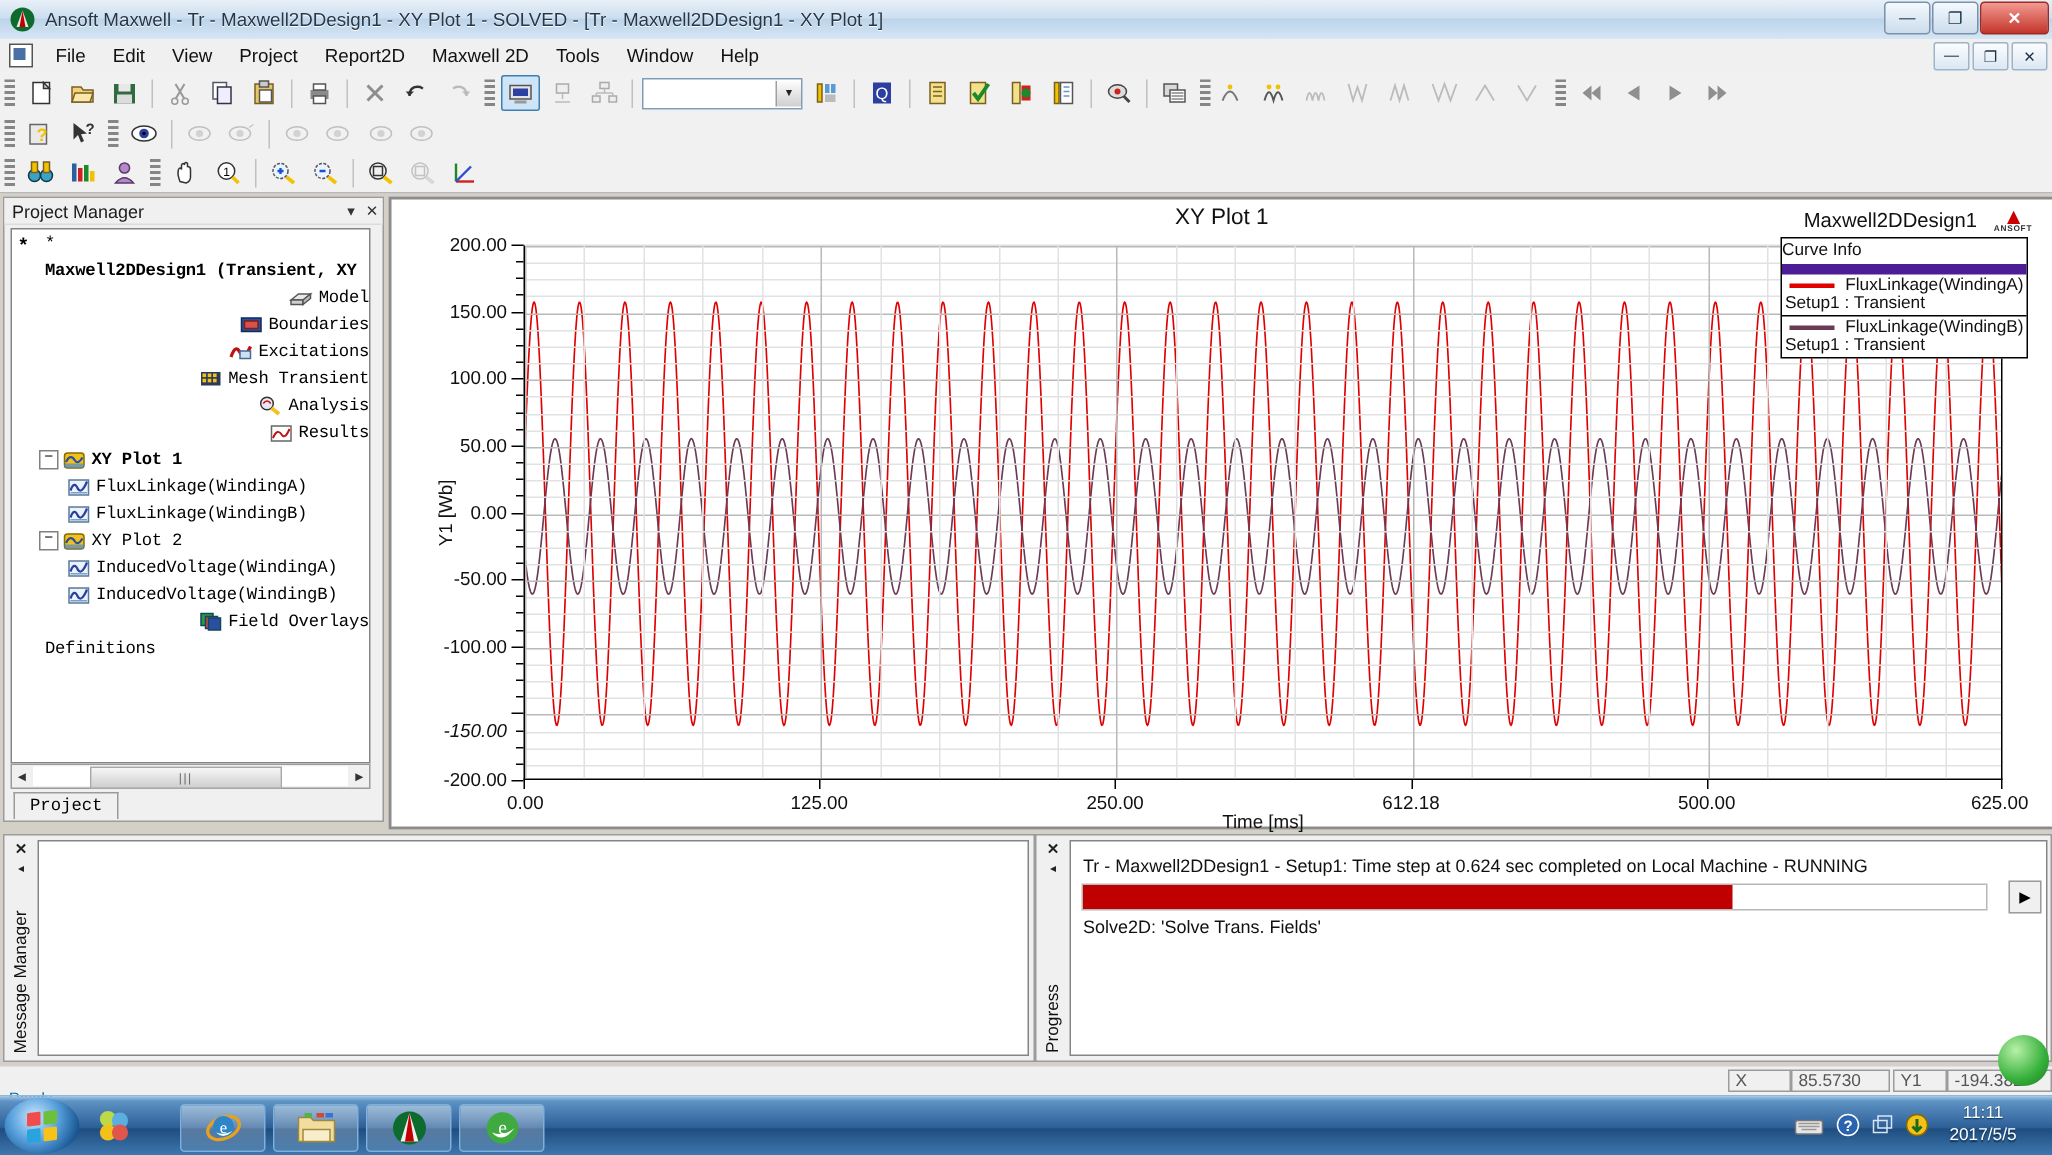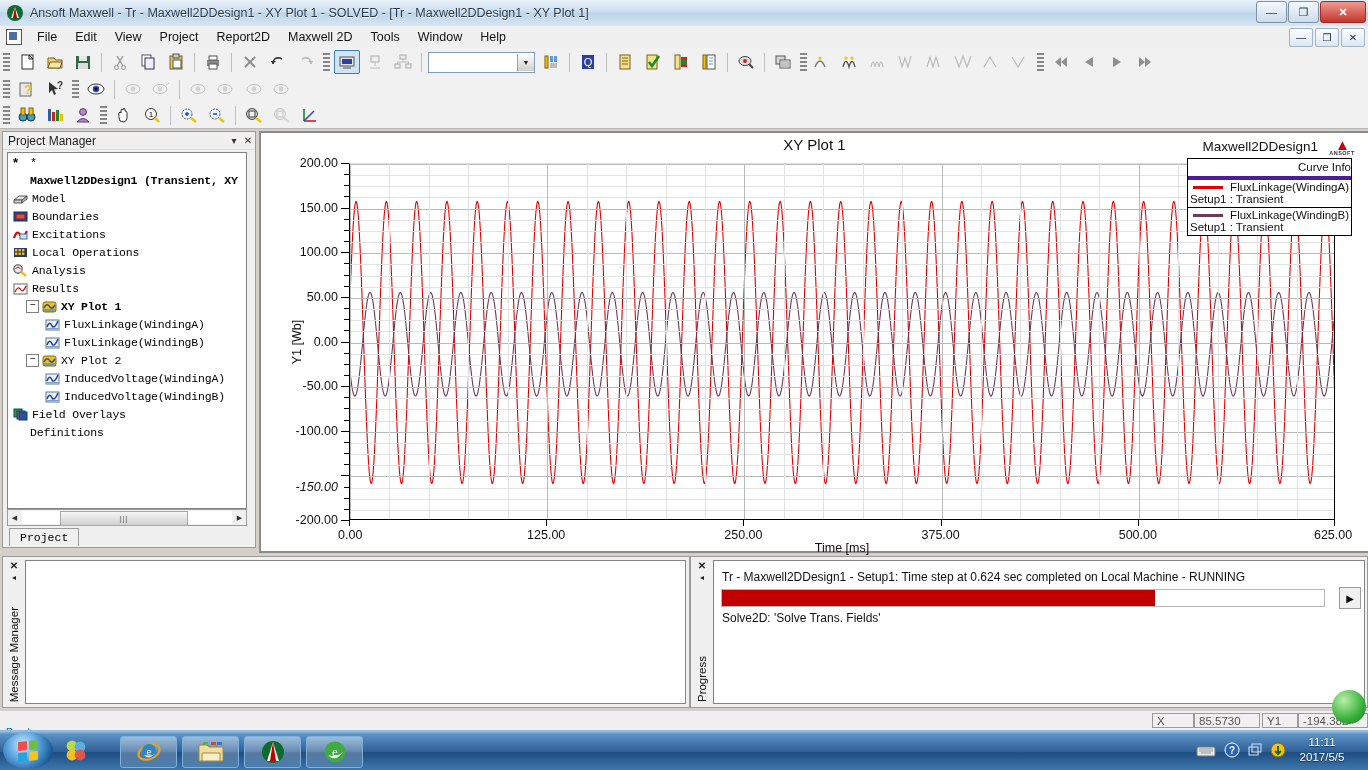--- a/index.html
+++ b/index.html
@@ -75,21 +75,21 @@
     position:absolute;left:4px;top:20px;width:238px;height:355px;background:#fff;
     border:1px solid #848484;overflow:hidden;
     font-family:"Liberation Mono","DejaVu Sans Mono",monospace;font-size:11.5px;
   }
   .tnode{display:flex;align-items:center;height:18px;white-space:nowrap;padding-left:2px;}
   .tnode .lbl{color:#000;letter-spacing:-0.2px;}
   .tnode.bold .lbl{font-weight:bold;}
   .tico{width:17px;height:15px;margin-right:3px;flex:0 0 17px;position:relative;}
   .expander{width:11px;height:11px;border:1px solid #808080;background:#fff;margin-right:2px;
      display:flex;align-items:center;justify-content:center;font-size:10px;line-height:8px;color:#000;flex:0 0 11px;}
-  .indent1{padding-left:4px;}
+  .indent1{padding-left:4px;justify-content:flex-end;}
   .indent2{padding-left:18px;}
   .indent3{padding-left:36px;}
   #pmscroll{
     position:absolute;left:4px;top:377px;width:238px;height:15px;background:#f0f0f0;border:1px solid #9b9b9b;
     display:flex;align-items:center;
   }
   #pmscroll .sa{width:13px;height:13px;display:flex;align-items:center;justify-content:center;font-size:7px;color:#333;background:#f0f0f0;}
   #pmscroll .sbar{flex:1;height:13px;margin:0 1px;background:#fff;}
   #pmscroll .sthumb{width:60%;margin-left:18%;height:13px;background:linear-gradient(to bottom,#f6f6f6,#cfcfcf);border:1px solid #a8a8a8;
      display:flex;align-items:center;justify-content:center;font-size:8px;color:#666;letter-spacing:1px;}
@@ -126,21 +126,21 @@
   #yaxistitle{
     position:absolute;left:14px;top:50%;transform:translateY(-50%) rotate(-90deg);
     transform-origin:center;font-size:12.5px;color:#111;white-space:nowrap;
   }
   #xaxistitle{position:absolute;left:0;width:986px;top:378px;text-align:center;font-size:12.5px;color:#111;}
   
   #legend{
     position:absolute;right:16px;top:25px;width:163px;
     background:#fff;border:1px solid #000;font-size:11.5px;color:#111;z-index:7;
   }
-  #legend .lhead{text-align:right;padding:2px 0 3px;border-bottom:4px solid #4c1d95;}
+  #legend .lhead{text-align:left;padding:2px 0 3px;border-bottom:7px solid #4c1d95;}
   #legend .lrow{border-bottom:1px solid #000;padding:1px 2px 2px;}
   #legend .lrow:last-child{border-bottom:none;}
   #legend .ltop{display:flex;align-items:center;justify-content:flex-end;}
   #legend .swatch{width:30px;height:3px;margin-right:7px;margin-left:2px;}
   #legend .lname{white-space:nowrap;}
   #legend .lsetup{white-space:nowrap;}
   
   #msgpanel{position:absolute;left:2px;top:556px;width:686px;height:150px;background:#f0f0f0;border:1px solid #9b9b9b;}
   #msgtabstrip{position:absolute;left:1px;top:1px;width:20px;height:148px;background:#f0f0f0;
      display:flex;flex-direction:column;align-items:center;}
@@ -627,21 +627,21 @@
             <rect x="2" y="3" width="13" height="9" fill="#2b3a5a"></rect>
             <g fill="#f2c21a">
               <rect x="3" y="4" width="2.4" height="2.4"></rect>
               <rect x="6.5" y="4" width="2.4" height="2.4"></rect>
               <rect x="10" y="4" width="2.4" height="2.4"></rect>
               <rect x="3" y="7.5" width="2.4" height="2.4"></rect>
               <rect x="6.5" y="7.5" width="2.4" height="2.4"></rect>
               <rect x="10" y="7.5" width="2.4" height="2.4"></rect>
             </g>
           </svg></span>
-        <span class="lbl">Local Operations</span>
+        <span class="lbl">Mesh Transient</span>
       </div>
       <div class="tnode indent1">
         <span class="tico"><svg width="17" height="15">
             <circle cx="6" cy="6" r="4.2" fill="#e8e8f4" stroke="#333"></circle>
             <path d="M9 9 L14 13" stroke="#f2c21a" stroke-width="2.6"></path>
             <path d="M3.5 6 Q6 2.5 8.5 6" stroke="#c01010" fill="none"></path>
           </svg></span>
         <span class="lbl">Analysis</span>
       </div>
       <div class="tnode indent1">
@@ -784,21 +784,21 @@
       <div class="ytickminor" style="top: 33.4688px;"></div>
       <div class="ytickminor" style="top: 22.3125px;"></div>
       <div class="ytickminor" style="top: 11.1562px;"></div>
       <div class="xtick" style="left: 0px;"></div>
       <div class="xlabel" style="left: 0px; transform: translateX(-45%);">0.00</div>
       <div class="xtick" style="left: 197.2px;"></div>
       <div class="xlabel" style="left: 197.2px; text-align: center;">125.00</div>
       <div class="xtick" style="left: 394.4px;"></div>
       <div class="xlabel" style="left: 394.4px;">250.00</div>
       <div class="xtick" style="left: 591.6px;"></div>
-      <div class="xlabel" style="left: 591.6px;">375.00</div>
+      <div class="xlabel" style="left: 591.6px;">612.18</div>
       <div class="xtick" style="left: 788.8px;"></div>
       <div class="xlabel" style="left: 788.8px;">500.00</div>
       <div class="xtick" style="left: 985px;"></div>
       <div class="xlabel" style="left: 986px; transform: translateX(-55%);">625.00</div>
     </div>
 
   <div id="legend">
     <div class="lhead">Curve Info</div>
     <div class="lrow">
       <div class="ltop">

